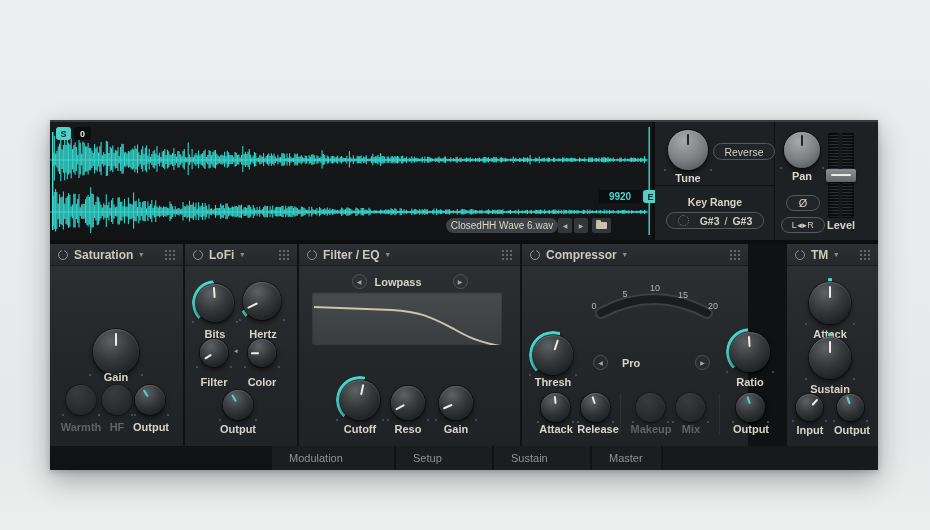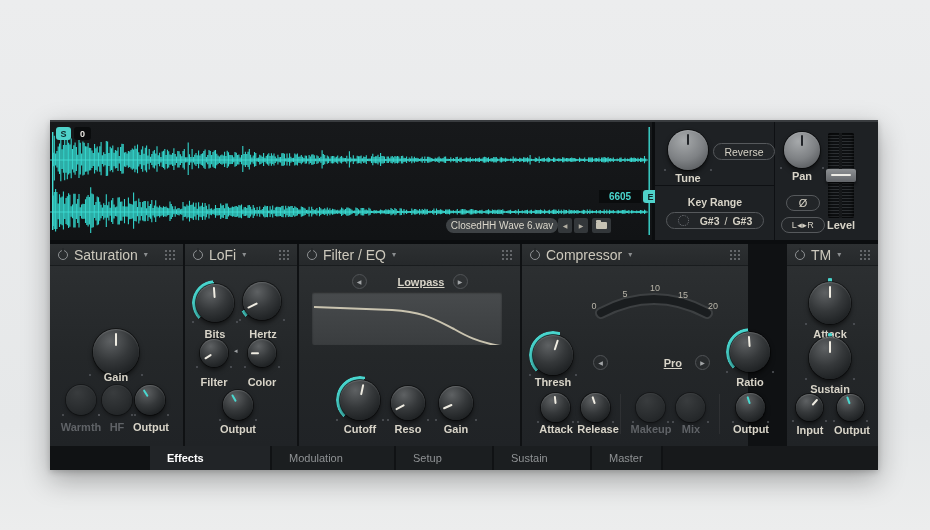--- a/index.html
+++ b/index.html
@@ -77,30 +77,30 @@
   
   .fx{position:absolute;left:0;top:122px;width:828px;height:202px;background:#0f1113;}
   .panel{position:absolute;top:0;height:202px;
     background:linear-gradient(#2e3133,#242729 55%,#202326);}
   .panel-head{position:absolute;left:0;top:0;right:0;height:22px;
     background:linear-gradient(#2d3032,#26292b);border-bottom:1px solid #191c1e;
     display:flex;align-items:center;gap:6px;padding:0 8px;box-sizing:border-box;}
   .power{position:relative;width:8px;height:8px;border:1.5px solid #8e9193;border-radius:50%;flex:none;}
   .power::after{content:"";position:absolute;left:50%;top:-3px;width:1.5px;height:4px;
     margin-left:-0.75px;background:#8e9193;box-shadow:0 0 0 1px #26292b inset;}
-  .ptitle{color:#ccc8bc;font-size:14px;font-weight:normal;white-space:nowrap;}
+  .ptitle{color:#ccc8bc;font-size:12px;font-weight:bold;white-space:nowrap;}
   .caret{color:#8b8e90;font-size:8px;line-height:1;}
   .grip{margin-left:auto;width:11px;height:11px;flex:none;
     background-image:radial-gradient(circle,#64676a 1px,transparent 1.4px);
     background-size:4px 4px;}
   .roundbtn{width:15px;height:15px;border-radius:50%;border:1px solid #505356;
     color:#a2a5a7;font-size:6px;display:flex;align-items:center;justify-content:center;
     background:rgba(255,255,255,.02);box-sizing:border-box;flex:none;}
   .selrow{position:absolute;left:0;right:0;display:flex;align-items:center;justify-content:center;}
-  .selval{font-size:11px;font-weight:bold;color:#d8d4c8;text-align:right;text-decoration:underline;}
+  .selval{font-size:11px;font-weight:bold;color:#d8d4c8;text-align:left;}
   .fdisplay{position:absolute;left:13px;top:48px;width:190px;height:53px;border-radius:2px;
     background:linear-gradient(#484b4d,#3a3d3f);box-shadow:inset 0 1px 2px rgba(0,0,0,.45);}
   .ftabs{position:absolute;left:13px;top:110px;width:190px;height:17px;border-radius:8px;
     overflow:hidden;display:flex;gap:1px;background:#1b1e20;}
   .ftab{flex:1;display:flex;align-items:center;justify-content:center;background:#3c4043;
     color:#d3cfc3;font-size:10.5px;}
   .ftab.active{background:#60d2cb;color:#142322;font-weight:bold;}
   .meter-tick{position:absolute;transform:translateX(-50%);font-size:9px;color:#b9b5a9;}
   .vsep{position:absolute;top:150px;height:40px;width:1px;background:rgba(255,255,255,.06);}
   .linkarrow{position:absolute;color:#9fa2a4;font-size:7px;}
@@ -122,21 +122,21 @@
       <svg id="wavesvg" width="602" height="118">
           <path d="M3.0,30.7V44.2M4.3,13.7V58.6M5.6,31.4V43.6M6.9,29.1V45.6M8.2,24.4V49.6M9.5,21.6V51.9M10.8,12.9V59.3M12.1,27.3V47.1M13.4,22.9V50.8M14.7,14.2V58.2M16.0,23.1V50.7M17.3,15.4V57.2M18.6,20.8V52.6M19.9,22.4V51.3M21.2,16.5V56.3M22.5,26.9V47.4M23.8,23.3V50.5M25.1,20.6V52.8M26.4,25.0V49.0M27.7,32.7V42.5M29.0,16.9V56.0M30.3,20.8V52.6M31.6,31.5V43.5M32.9,19.6V53.6M34.2,20.7V52.7M35.5,24.2V49.7M36.8,24.4V49.6M38.1,21.1V52.4M39.4,25.7V48.5M40.7,25.9V48.3M42.0,28.6V46.0M43.3,31.0V44.0M44.6,22.1V51.5M45.9,26.3V48.0M47.2,24.4V49.5M48.5,30.5V44.4M49.8,24.2V49.8M51.1,20.0V53.3M52.4,33.3V42.0M53.7,30.3V44.6M55.0,31.9V43.2M56.3,19.1V54.1M57.6,19.5V53.7M58.9,31.0V43.9M60.2,24.7V49.3M61.5,26.2V48.0M62.8,23.5V50.3M64.1,30.8V44.2M65.4,28.0V46.5M66.7,28.7V45.9M68.0,25.2V48.9M69.3,33.9V41.5M70.6,25.1V49.0M71.9,21.8V51.8M73.2,22.0V51.6M74.5,30.4V44.4M75.8,29.9V44.9M77.1,31.6V43.5M78.4,28.9V45.7M79.7,29.6V45.1M81.0,28.1V46.4M82.3,26.6V47.7M83.6,27.6V46.8M84.9,23.7V50.2M86.2,26.8V47.6M87.5,22.5V51.2M88.8,30.2V44.6M90.1,33.1V42.2M91.4,27.5V47.0M92.7,24.3V49.7M94.0,31.7V43.3M95.3,25.7V48.4M96.6,23.5V50.3M97.9,33.5V41.8M99.2,26.9V47.4M100.5,34.7V40.8M101.8,32.1V43.0M103.1,29.2V45.4M104.4,28.0V46.5M105.7,31.4V43.6M107.0,24.2V49.8M108.3,33.2V42.1M109.6,30.8V44.2M110.9,34.9V40.6M112.2,29.6V45.1M113.5,28.7V45.9M114.8,26.9V47.4M116.1,33.1V42.1M117.4,27.8V46.6M118.7,29.2V45.5M120.0,32.4V42.8M121.3,32.7V42.5M122.6,31.0V44.0M123.9,26.2V48.0M125.2,31.9V43.2M126.5,34.5V41.0M127.8,29.1V45.5M129.1,29.3V45.4M130.4,32.3V42.9M131.7,34.3V41.1M133.0,28.9V45.8M134.3,26.9V47.5M135.6,35.2V40.4M136.9,35.3V40.3M138.2,20.4V53.0M139.5,32.2V43.0M140.8,35.1V40.4M142.1,27.1V47.3M143.4,34.9V40.6M144.7,32.8V42.4M146.0,30.9V44.1M147.3,33.3V42.0M148.6,28.4V46.2M149.9,33.5V41.8M151.2,32.0V43.1M152.5,31.3V43.7M153.8,28.9V45.7M155.1,27.5V46.9M156.4,35.1V40.4M157.7,33.1V42.2M159.0,27.9V46.6M160.3,28.9V45.7M161.6,33.0V42.2M162.9,30.0V44.8M164.2,28.6V46.0M165.5,28.1V46.4M166.8,31.8V43.2M168.1,33.4V41.9M169.4,34.5V41.0M170.7,33.2V42.1M172.0,32.4V42.7M173.3,33.5V41.8M174.6,29.8V45.0M175.9,34.0V41.4M177.2,28.7V45.9M178.5,30.3V44.5M179.8,33.1V42.2M181.1,33.1V42.1M182.4,33.2V42.0M183.7,35.3V40.3M185.0,30.0V44.8M186.3,30.8V44.1M187.6,32.9V42.4M188.9,32.6V42.6M190.2,35.6V40.0M191.5,33.0V42.3M192.8,24.0V49.9M194.1,31.9V43.2M195.4,29.8V44.9M196.7,32.1V43.0M198.0,29.8V45.0M199.3,26.9V47.4M200.6,32.8V42.4M201.9,35.4V40.2M203.2,33.5V41.8M204.5,30.0V44.8M205.8,31.1V43.9M207.1,36.1V39.6M208.4,35.6V40.1M209.7,32.8V42.4M211.0,33.5V41.9M212.3,34.8V40.7M213.6,31.0V44.0M214.9,35.7V40.0M216.2,33.9V41.5M217.5,32.6V42.5M218.8,31.2V43.8M220.1,33.9V41.5M221.4,31.2V43.8M222.7,33.4V41.9M224.0,31.4V43.6M225.3,34.5V41.0M226.6,36.3V39.4M227.9,32.7V42.5M229.2,35.3V40.3M230.5,35.1V40.4M231.8,31.3V43.7M233.1,31.1V43.9M234.4,31.7V43.3M235.7,36.3V39.5M237.0,31.4V43.6M238.3,35.8V39.9M239.6,31.2V43.8M240.9,34.8V40.7M242.2,36.0V39.7M243.5,35.8V39.9M244.8,31.5V43.5M246.1,32.4V42.8M247.4,31.5V43.5M248.7,34.7V40.8M250.0,34.4V41.0M251.3,33.1V42.2M252.6,34.8V40.7M253.9,35.9V39.8M255.2,33.5V41.8M256.5,33.7V41.6M257.8,36.5V39.2M259.1,33.0V42.2M260.4,34.6V40.9M261.7,32.4V42.8M263.0,32.3V42.8M264.3,33.3V42.0M265.6,36.4V39.3M266.9,33.2V42.1M268.2,34.2V41.2M269.5,36.1V39.6M270.8,34.8V40.8M272.1,28.2V46.4M273.4,32.1V43.0M274.7,33.0V42.3M276.0,36.2V39.5M277.3,33.5V41.8M278.6,34.4V41.1M279.9,36.5V39.2M281.2,34.2V41.2M282.5,33.9V41.5M283.8,34.1V41.3M285.1,35.6V40.0M286.4,34.7V40.8M287.7,33.5V41.8M289.0,36.2V39.5M290.3,34.7V40.8M291.6,33.9V41.5M292.9,35.6V40.0M294.2,36.1V39.6M295.5,35.9V39.8M296.8,33.7V41.6M298.1,36.5V39.3M299.4,29.3V45.4M300.7,35.3V40.3M302.0,36.5V39.3M303.3,33.2V42.1M304.6,36.4V39.4M305.9,36.5V39.3M307.2,33.8V41.5M308.5,34.3V41.2M309.8,34.3V41.1M311.1,33.6V41.8M312.4,36.3V39.4M313.7,34.4V41.0M315.0,35.0V40.5M316.3,33.2V42.1M317.6,36.8V39.0M318.9,36.4V39.3M320.2,36.4V39.3M321.5,34.3V41.1M322.8,31.7V43.3M324.1,34.9V40.7M325.4,34.2V41.2M326.7,34.3V41.2M328.0,32.7V42.5M329.3,35.0V40.5M330.6,31.1V43.9M331.9,33.9V41.5M333.2,33.9V41.5M334.5,34.5V41.0M335.8,36.9V38.9M337.1,34.6V40.9M338.4,34.4V41.0M339.7,36.2V39.5M341.0,34.6V40.9M342.3,33.9V41.5M343.6,35.3V40.3M344.9,34.0V41.4M346.2,34.6V40.9M347.5,34.0V41.4M348.8,34.6V40.8M350.1,36.5V39.3M351.4,33.9V41.5M352.7,33.8V41.6M354.0,35.7V40.0M355.3,36.0V39.7M356.6,34.6V40.9M357.9,37.0V38.8M359.2,35.6V40.0M360.5,36.6V39.2M361.8,34.3V41.2M363.1,36.3V39.4M364.4,34.8V40.7M365.7,36.1V39.6M367.0,35.7V39.9M368.3,36.3V39.4M369.6,36.9V39.0M370.9,36.3V39.5M372.2,34.7V40.8M373.5,37.1V38.8M374.8,34.5V41.0M376.1,37.0V38.9M377.4,34.7V40.8M378.7,34.8V40.7M380.0,35.3V40.3M381.3,36.0V39.7M382.6,36.6V39.2M383.9,36.9V39.0M385.2,35.7V40.0M386.5,36.4V39.3M387.8,35.6V40.0M389.1,34.6V40.9M390.4,36.2V39.5M391.7,36.4V39.4M393.0,36.0V39.7M394.3,34.8V40.7M395.6,34.4V41.1M396.9,36.8V39.0M398.2,36.8V39.0M399.5,37.1V38.8M400.8,35.3V40.3M402.1,37.1V38.8M403.4,36.1V39.6M404.7,36.9V38.9M406.0,35.1V40.5M407.3,34.7V40.8M408.6,37.0V38.9M409.9,35.7V39.9M411.2,35.4V40.2M412.5,37.2V38.7M413.8,36.8V39.1M415.1,36.2V39.5M416.4,35.5V40.1M417.7,36.3V39.4M419.0,36.2V39.5M420.3,35.2V40.3M421.6,36.9V39.0M422.9,36.2V39.6M424.2,37.1V38.8M425.5,35.9V39.8M426.8,36.5V39.3M428.1,35.9V39.8M429.4,35.6V40.1M430.7,36.8V39.0M432.0,36.5V39.2M433.3,35.2V40.4M434.6,34.8V40.7M435.9,35.1V40.4M437.2,36.0V39.7M438.5,35.3V40.3M439.8,36.9V39.0M441.1,36.0V39.7M442.4,36.3V39.4M443.7,34.9V40.6M445.0,35.3V40.3M446.3,34.9V40.6M447.6,36.5V39.3M448.9,37.3V38.6M450.2,35.4V40.3M451.5,35.2V40.4M452.8,35.9V39.7M454.1,36.6V39.2M455.4,35.7V39.9M456.7,36.6V39.2M458.0,36.8V39.0M459.3,37.3V38.6M460.6,36.5V39.3M461.9,36.7V39.1M463.2,34.5V41.0M464.5,36.6V39.2M465.8,35.8V39.8M467.1,36.7V39.1M468.4,36.9V38.9M469.7,35.7V39.9M471.0,36.2V39.5M472.3,36.7V39.1M473.6,35.3V40.3M474.9,35.5V40.1M476.2,36.1V39.6M477.5,35.2V40.4M478.8,36.2V39.6M480.1,32.9V42.4M481.4,36.8V39.0M482.7,37.3V38.6M484.0,37.1V38.7M485.3,35.5V40.1M486.6,36.1V39.6M487.9,36.7V39.1M489.2,34.4V41.0M490.5,36.9V38.9M491.8,36.4V39.3M493.1,35.9V39.8M494.4,35.8V39.8M495.7,37.3V38.6M497.0,36.0V39.7M498.3,35.3V40.3M499.6,36.0V39.7M500.9,37.3V38.6M502.2,37.1V38.7M503.5,35.5V40.1M504.8,35.8V39.9M506.1,37.2V38.6M507.4,36.7V39.1M508.7,36.2V39.5M510.0,36.4V39.3M511.3,37.1V38.8M512.6,35.3V40.3M513.9,35.4V40.2M515.2,36.6V39.2M516.5,36.1V39.6M517.8,35.9V39.8M519.1,36.6V39.2M520.4,35.9V39.8M521.7,35.6V40.0M523.0,36.0V39.7M524.3,36.1V39.6M525.6,36.4V39.4M526.9,37.0V38.9M528.2,37.3V38.6M529.5,35.6V40.0M530.8,36.6V39.2M532.1,36.7V39.1M533.4,36.8V39.0M534.7,35.5V40.1M536.0,37.2V38.7M537.3,37.4V38.5M538.6,35.6V40.0M539.9,35.5V40.1M541.2,35.4V40.2M542.5,35.6V40.0M543.8,37.4V38.5M545.1,35.9V39.8M546.4,35.9V39.7M547.7,36.6V39.2M549.0,35.6V40.0M550.3,37.4V38.5M551.6,35.6V40.1M552.9,35.4V40.3M554.2,34.9V40.6M555.5,35.4V40.2M556.8,35.9V39.8M558.1,35.0V40.6M559.4,36.6V39.2M560.7,36.0V39.7M562.0,36.8V39.1M563.3,35.5V40.1M564.6,37.2V38.7M565.9,37.3V38.6M567.2,36.6V39.2M568.5,37.3V38.6M569.8,35.7V39.9M571.1,35.6V40.0M572.4,37.2V38.7M573.7,37.1V38.8M575.0,35.7V39.9M576.3,37.3V38.6M577.6,36.5V39.3M578.9,36.9V39.0M580.2,35.8V39.9M581.5,35.5V40.1M582.8,35.9V39.8M584.1,35.6V40.0M585.4,35.9V39.8M586.7,36.8V39.0M588.0,35.8V39.9M589.3,37.0V38.8M590.6,35.8V39.9M591.9,36.0V39.7M593.2,36.6V39.2M594.5,34.1V41.3M595.8,36.4V39.4" stroke="#33d4cb" stroke-width="1.1" fill="none"></path>
           <rect x="0" y="37.5" width="598" height="1" fill="#43ded5" opacity="0.85"></rect>
           <path d="M3.0,73.6V103.9M4.3,69.9V107.1M5.6,67.1V109.4M6.9,69.9V107.1M8.2,81.4V97.3M9.5,72.3V105.1M10.8,75.5V102.3M12.1,74.5V103.2M13.4,69.6V107.4M14.7,81.8V97.0M16.0,76.0V101.9M17.3,74.3V103.3M18.6,71.2V106.0M19.9,72.7V104.7M21.2,84.3V94.8M22.5,82.6V96.3M23.8,71.8V105.5M25.1,71.7V105.6M26.4,81.7V97.1M27.7,77.0V101.1M29.0,71.9V105.4M30.3,85.3V94.0M31.6,82.5V96.4M32.9,81.8V97.0M34.2,82.0V96.8M35.5,77.2V100.9M36.8,74.8V102.9M38.1,72.9V104.5M39.4,75.1V102.6M40.7,65.3V111.0M42.0,71.6V105.7M43.3,72.2V105.2M44.6,83.0V95.9M45.9,80.0V98.5M47.2,74.4V103.2M48.5,75.2V102.6M49.8,79.7V98.8M51.1,82.7V96.2M52.4,85.4V93.9M53.7,81.3V97.4M55.0,83.1V95.8M56.3,72.3V105.0M57.6,83.3V95.7M58.9,79.8V98.6M60.2,85.7V93.7M61.5,78.3V100.0M62.8,75.9V102.0M64.1,82.5V96.4M65.4,85.2V94.1M66.7,84.6V94.6M68.0,75.4V102.4M69.3,75.2V102.6M70.6,79.7V98.7M71.9,79.6V98.8M73.2,84.3V94.8M74.5,76.9V101.2M75.8,84.6V94.6M77.1,84.5V94.7M78.4,75.5V102.3M79.7,81.5V97.2M81.0,81.9V96.9M82.3,82.4V96.4M83.6,70.4V106.7M84.9,79.3V99.1M86.2,78.7V99.6M87.5,84.9V94.3M88.8,76.6V101.4M90.1,80.1V98.4M91.4,85.2V94.1M92.7,80.0V98.5M94.0,79.0V99.3M95.3,79.1V99.3M96.6,86.3V93.2M97.9,79.3V99.1M99.2,83.9V95.2M100.5,82.0V96.8M101.8,78.0V100.2M103.1,85.9V93.5M104.4,83.6V95.4M105.7,78.3V99.9M107.0,84.6V94.6M108.3,85.4V93.9M109.6,83.5V95.6M110.9,85.0V94.3M112.2,85.8V93.6M113.5,84.3V94.9M114.8,85.0V94.2M116.1,84.5V94.7M117.4,85.8V93.6M118.7,86.3V93.1M120.0,79.4V99.0M121.3,81.9V96.9M122.6,84.3V94.9M123.9,87.3V92.3M125.2,84.3V94.8M126.5,87.3V92.3M127.8,86.3V93.1M129.1,86.0V93.4M130.4,87.3V92.3M131.7,86.8V92.7M133.0,80.1V98.4M134.3,84.2V95.0M135.6,84.5V94.7M136.9,82.5V96.4M138.2,83.7V95.3M139.5,78.7V99.6M140.8,82.9V96.0M142.1,82.4V96.5M143.4,80.5V98.1M144.7,84.7V94.5M146.0,80.8V97.8M147.3,86.7V92.8M148.6,80.3V98.2M149.9,84.4V94.8M151.2,83.7V95.3M152.5,80.8V97.9M153.8,84.9V94.3M155.1,81.0V97.7M156.4,83.8V95.2M157.7,87.3V92.3M159.0,82.3V96.6M160.3,86.7V92.8M161.6,86.2V93.2M162.9,87.7V92.0M164.2,86.7V92.8M165.5,83.1V95.8M166.8,85.9V93.5M168.1,86.0V93.4M169.4,86.1V93.3M170.7,81.6V97.1M172.0,83.6V95.5M173.3,83.1V95.9M174.6,86.3V93.1M175.9,81.6V97.1M177.2,81.6V97.1M178.5,84.8V94.4M179.8,86.1V93.3M181.1,85.4V93.9M182.4,84.5V94.7M183.7,85.0V94.3M185.0,84.2V95.0M186.3,84.0V95.1M187.6,84.8V94.4M188.9,83.1V95.8M190.2,83.5V95.5M191.5,82.6V96.3M192.8,87.4V92.2M194.1,85.2V94.1M195.4,85.1V94.1M196.7,86.0V93.4M198.0,83.3V95.7M199.3,82.9V96.0M200.6,84.7V94.5M201.9,87.2V92.4M203.2,82.9V96.1M204.5,85.7V93.7M205.8,87.9V91.8M207.1,85.1V94.2M208.4,88.0V91.7M209.7,84.5V94.7M211.0,88.0V91.7M212.3,87.1V92.4M213.6,84.9V94.4M214.9,83.5V95.5M216.2,84.3V94.9M217.5,83.9V95.2M218.8,88.5V91.3M220.1,84.2V94.9M221.4,87.4V92.2M222.7,83.5V95.5M224.0,87.9V91.8M225.3,85.4V93.9M226.6,84.8V94.4M227.9,84.7V94.5M229.2,85.0V94.3M230.5,85.3V94.0M231.8,84.0V95.1M233.1,83.8V95.3M234.4,87.6V92.0M235.7,83.7V95.3M237.0,86.2V93.3M238.3,84.3V94.9M239.6,84.8V94.4M240.9,84.1V95.0M242.2,84.0V95.1M243.5,85.9V93.5M244.8,84.3V94.8M246.1,85.2V94.1M247.4,85.9V93.4M248.7,87.6V92.1M250.0,87.4V92.2M251.3,84.4V94.7M252.6,85.1V94.2M253.9,85.7V93.7M255.2,86.6V92.9M256.5,88.1V91.6M257.8,87.7V92.0M259.1,84.7V94.5M260.4,88.5V91.3M261.7,84.7V94.5M263.0,87.0V92.6M264.3,88.0V91.7M265.6,87.4V92.2M266.9,86.0V93.4M268.2,88.4V91.3M269.5,85.1V94.2M270.8,86.3V93.1M272.1,87.6V92.0M273.4,87.3V92.3M274.7,86.3V93.1M276.0,87.6V92.1M277.3,85.6V93.7M278.6,87.8V91.8M279.9,86.3V93.2M281.2,88.1V91.7M282.5,86.8V92.7M283.8,87.3V92.3M285.1,87.6V92.0M286.4,88.3V91.4M287.7,87.8V91.9M289.0,88.6V91.2M290.3,87.6V92.0M291.6,85.4V93.9M292.9,86.6V92.9M294.2,87.8V91.9M295.5,87.0V92.5M296.8,85.6V93.8M298.1,85.6V93.7M299.4,86.2V93.2M300.7,86.7V92.8M302.0,87.8V91.9M303.3,88.8V91.0M304.6,88.6V91.2M305.9,85.4V93.9M307.2,85.9V93.5M308.5,87.3V92.3M309.8,88.3V91.4M311.1,86.1V93.3M312.4,86.0V93.4M313.7,85.9V93.5M315.0,87.7V92.0M316.3,87.6V92.0M317.6,88.3V91.5M318.9,85.8V93.6M320.2,86.7V92.8M321.5,88.7V91.1M322.8,89.0V90.9M324.1,88.0V91.7M325.4,88.5V91.3M326.7,88.2V91.5M328.0,88.9V91.0M329.3,88.6V91.2M330.6,87.4V92.2M331.9,88.1V91.6M333.2,88.4V91.4M334.5,88.3V91.4M335.8,87.3V92.3M337.1,87.8V91.9M338.4,87.6V92.1M339.7,88.0V91.7M341.0,86.1V93.3M342.3,87.0V92.5M343.6,87.9V91.8M344.9,86.1V93.3M346.2,86.9V92.6M347.5,88.8V91.0M348.8,88.9V90.9M350.1,86.2V93.2M351.4,86.6V92.9M352.7,88.7V91.1M354.0,87.0V92.5M355.3,88.7V91.1M356.6,87.8V91.9M357.9,88.9V90.9M359.2,89.0V90.8M360.5,88.9V91.0M361.8,86.6V92.9M363.1,88.2V91.6M364.4,87.1V92.5M365.7,87.0V92.5M367.0,87.8V91.9M368.3,88.5V91.3M369.6,86.9V92.7M370.9,88.4V91.4M372.2,87.1V92.4M373.5,87.9V91.8M374.8,86.8V92.7M376.1,87.4V92.2M377.4,87.3V92.3M378.7,89.1V90.8M380.0,88.5V91.2M381.3,89.1V90.8M382.6,88.0V91.7M383.9,86.6V92.8M385.2,88.8V91.0M386.5,86.6V92.9M387.8,88.1V91.7M389.1,88.0V91.7M390.4,87.3V92.3M391.7,87.7V91.9M393.0,88.4V91.3M394.3,88.9V90.9M395.6,87.5V92.1M396.9,87.4V92.2M398.2,87.5V92.1M399.5,87.2V92.4M400.8,88.4V91.4M402.1,88.7V91.1M403.4,88.3V91.5M404.7,89.1V90.8M406.0,88.6V91.2M407.3,87.0V92.6M408.6,89.0V90.9M409.9,88.5V91.2M411.2,87.2V92.4M412.5,87.1V92.5M413.8,87.2V92.4M415.1,87.2V92.3M416.4,88.2V91.6M417.7,88.6V91.1M419.0,88.3V91.5M420.3,87.2V92.4M421.6,86.9V92.6M422.9,87.3V92.3M424.2,88.3V91.5M425.5,87.9V91.8M426.8,87.9V91.8M428.1,89.0V90.8M429.4,88.3V91.5M430.7,88.3V91.5M432.0,87.8V91.9M433.3,89.2V90.7M434.6,89.2V90.7M435.9,88.3V91.4M437.2,87.9V91.8M438.5,87.3V92.3M439.8,88.3V91.4M441.1,89.1V90.8M442.4,87.6V92.0M443.7,88.1V91.6M445.0,87.7V92.0M446.3,88.3V91.5M447.6,87.8V91.9M448.9,87.5V92.1M450.2,87.8V91.9M451.5,87.9V91.8M452.8,87.2V92.4M454.1,88.8V91.0M455.4,89.4V90.6M456.7,89.0V90.9M458.0,88.4V91.3M459.3,88.2V91.6M460.6,87.8V91.9M461.9,89.0V90.9M463.2,88.9V90.9M464.5,88.8V91.0M465.8,87.9V91.8M467.1,89.2V90.7M468.4,87.2V92.4M469.7,88.9V90.9M471.0,89.1V90.8M472.3,88.3V91.4M473.6,89.2V90.7M474.9,88.3V91.4M476.2,88.1V91.6M477.5,87.7V92.0M478.8,89.4V90.5M480.1,88.3V91.5M481.4,87.7V92.0M482.7,89.2V90.7M484.0,88.8V91.0M485.3,87.8V91.9M486.6,87.9V91.8M487.9,88.0V91.7M489.2,88.0V91.7M490.5,87.5V92.1M491.8,88.1V91.6M493.1,88.9V91.0M494.4,87.6V92.1M495.7,88.5V91.3M497.0,89.0V90.8M498.3,88.3V91.4M499.6,87.7V92.0M500.9,89.2V90.7M502.2,88.0V91.7M503.5,87.6V92.0M504.8,87.5V92.1M506.1,87.8V91.9M507.4,89.0V90.9M508.7,87.6V92.0M510.0,89.1V90.8M511.3,87.7V92.0M512.6,89.3V90.6M513.9,87.5V92.2M515.2,88.0V91.7M516.5,88.1V91.6M517.8,89.3V90.6M519.1,87.5V92.1M520.4,88.2V91.5M521.7,87.9V91.8M523.0,88.5V91.3M524.3,88.0V91.7M525.6,88.8V91.0M526.9,88.0V91.7M528.2,88.3V91.4M529.5,89.1V90.8M530.8,89.3V90.6M532.1,88.4V91.4M533.4,87.7V92.0M534.7,88.0V91.7M536.0,89.3V90.6M537.3,87.6V92.0M538.6,89.0V90.8M539.9,87.6V92.0M541.2,88.8V91.1M542.5,88.6V91.2M543.8,89.0V90.8M545.1,89.0V90.8M546.4,88.1V91.6M547.7,89.4V90.5M549.0,88.6V91.2M550.3,88.0V91.7M551.6,89.3V90.6M552.9,88.9V90.9M554.2,87.6V92.0M555.5,89.3V90.6M556.8,87.8V91.8M558.1,89.3V90.6M559.4,87.8V91.9M560.7,88.6V91.2M562.0,88.8V91.0M563.3,88.1V91.6M564.6,89.2V90.7M565.9,89.4V90.6M567.2,88.3V91.4M568.5,88.2V91.5M569.8,88.7V91.1M571.1,88.4V91.3M572.4,87.9V91.8M573.7,88.0V91.7M575.0,87.8V91.8M576.3,88.8V91.0M577.6,88.7V91.1M578.9,87.9V91.8M580.2,89.4V90.6M581.5,88.3V91.4M582.8,88.5V91.3M584.1,89.0V90.8M585.4,89.2V90.7M586.7,88.6V91.2M588.0,89.0V90.9M589.3,88.8V91.0M590.6,88.0V91.7M591.9,88.3V91.4M593.2,88.9V91.0M594.5,87.8V91.9M595.8,88.5V91.3" stroke="#33d4cb" stroke-width="1.1" fill="none"></path>
           <rect x="0" y="89.5" width="598" height="1" fill="#43ded5" opacity="0.85"></rect>
           <rect x="2" y="10" width="1.4" height="98" fill="#43ded5"></rect>
           <rect x="598.5" y="5" width="1.4" height="108" fill="#3bd8cf"></rect>
         </svg>
       <div class="badge teal" style="left:6px;top:5px;width:15px;height:13px;">S</div>
       <div class="badge dark" style="left:24px;top:5px;width:17px;height:13px;">0</div>
-      <div class="endval">6605</div>
+      <div class="endval">9920</div>
       <div class="badge teal" style="left:593px;top:68px;width:15px;height:13px;">E</div>
       <div class="filepill">ClosedHH Wave 6.wav</div>
       <div class="navbtn" style="left:508px;">
         <span>◀</span>
       </div>
       <div class="navbtn" style="left:524px;">
         <span>▶</span>
       </div>
       <div class="folderbtn">
         <span class="folder-glyph"></span>
@@ -367,20 +367,19 @@
       <div style="left: 50px; top: 150px; width: 27px; height: 27px;" class="knob accent">
           <div class="face"></div>
           <div class="ind" style="transform: rotate(-20deg);"></div>
         </div>
       <span class="lbl" style="left:23px;top:180px;">Input</span>
       <span class="lbl" style="left:65px;top:180px;">Output</span>
     </div>
   </div>
 
   <div class="tabbar">
-    <div class="tab active" style="left:100px;width:120px;">Effects</div>
     <div class="tab" style="left:222px;width:122px;">Modulation</div>
     <div class="tab" style="left:346px;width:96px;">Setup</div>
     <div class="tab" style="left:444px;width:96px;">Sustain</div>
     <div class="tab" style="left:542px;width:69px;">Master</div>
     <div class="tabfill"></div>
   </div>
 </div>
 
 </body></html>

